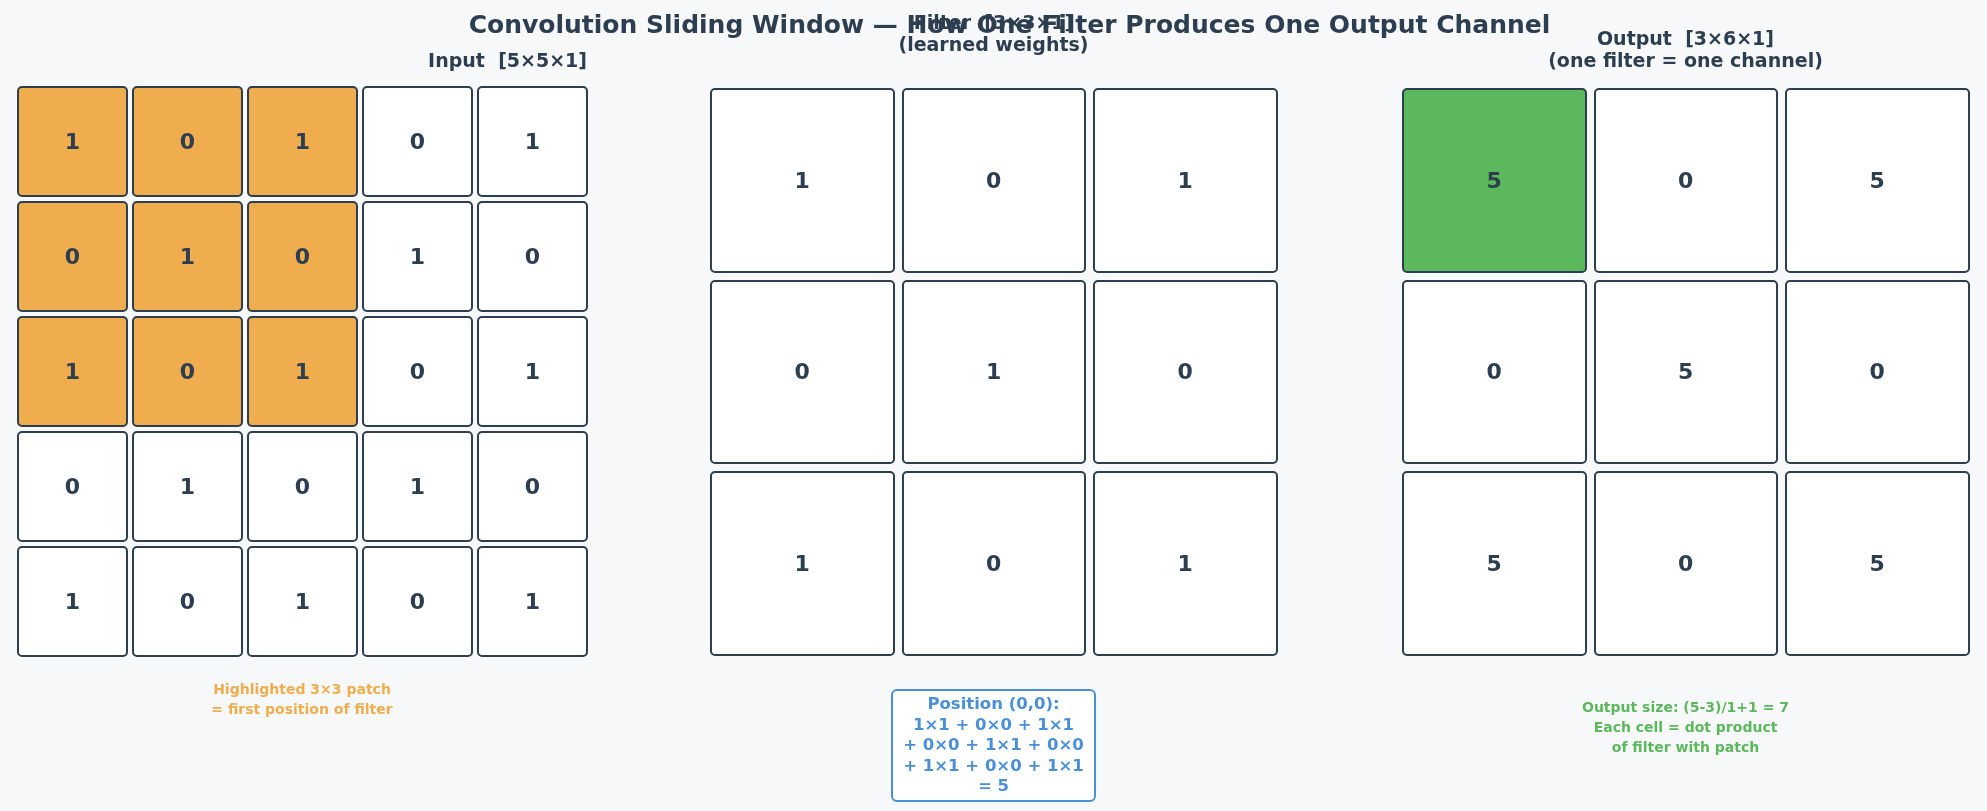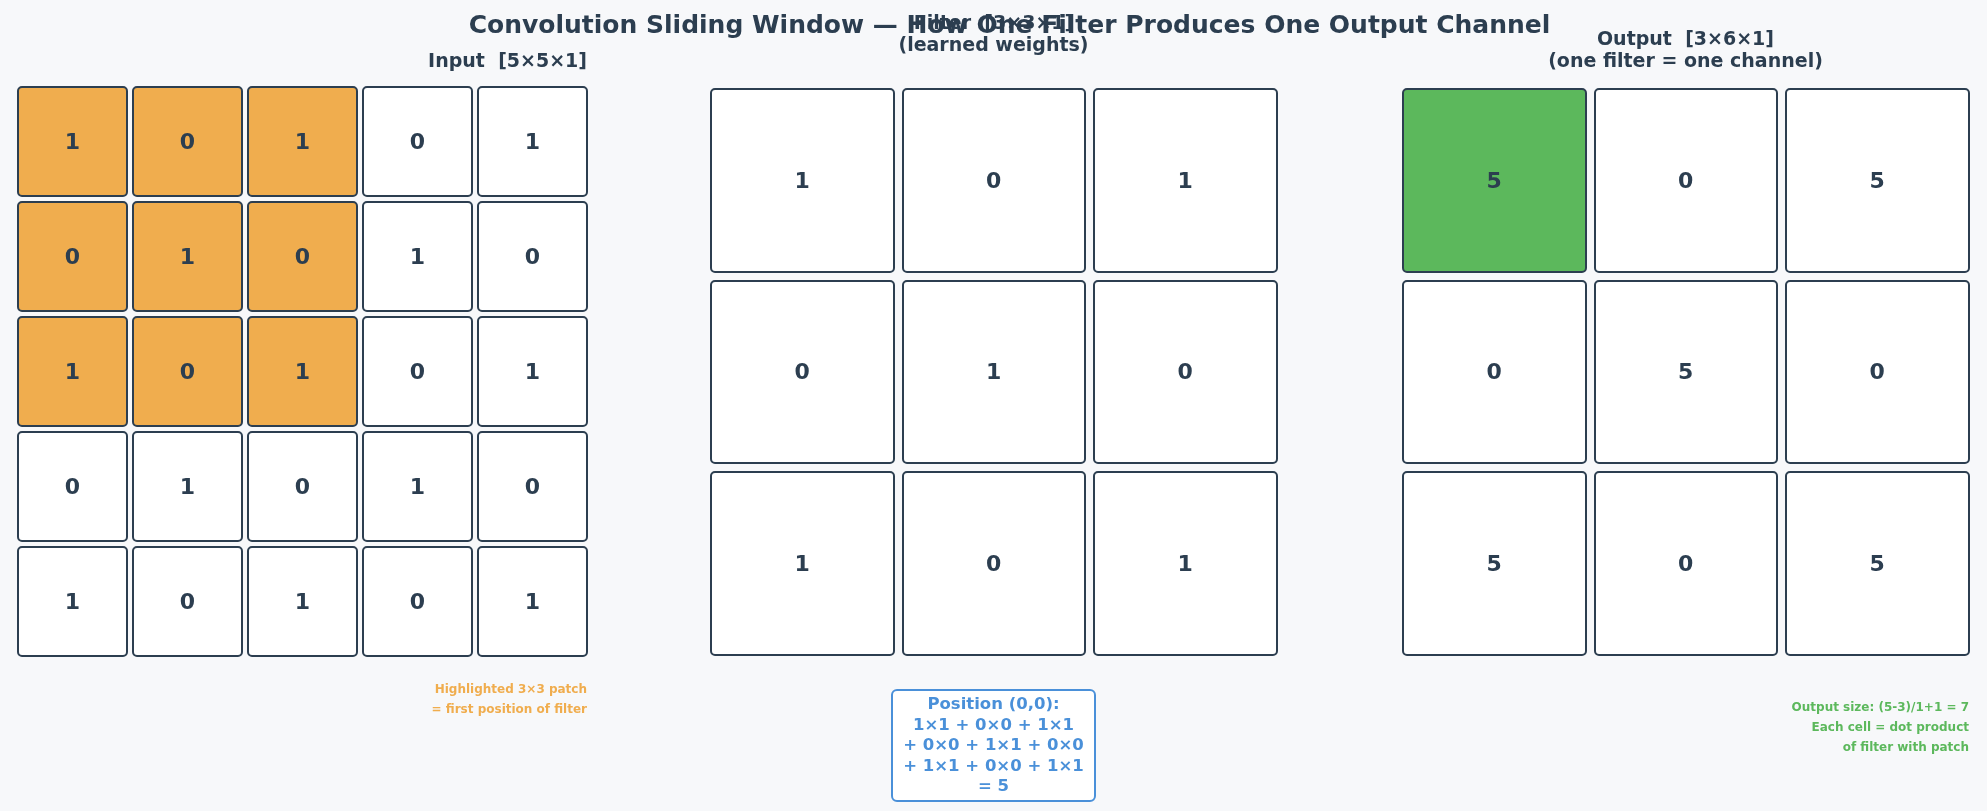--- a/index.html
+++ b/index.html
@@ -25,22 +25,22 @@
   .cell {
     position: absolute; box-sizing: border-box;
     border: 2px solid #2c3e50; border-radius: 5px;
     background: #ffffff;
     display: flex; align-items: center; justify-content: center;
     font-weight: bold; font-size: 22px; color: #2c3e50;
   }
   .cell.hl-orange { background: #f0ad4e; }
   .cell.hl-green { background: #5cb85c; }
   .note {
-    position: absolute; text-align: right; font-weight: bold;
-    font-size: 12px; line-height: 20px; white-space: pre;
+    position: absolute; text-align: center; font-weight: bold;
+    font-size: 14px; line-height: 20px; white-space: pre;
   }
   .note.orange { color: #f0ad4e; }
   .note.green { color: #5cb85c; }
   .calc-box {
     position: absolute; box-sizing: border-box;
     border: 2px solid #4a90d9; border-radius: 6px;
     background: #ffffff; color: #4a90d9;
     text-align: center; font-weight: bold;
     font-size: 16.5px; line-height: 20.5px; white-space: pre;
     padding: 3px 5px;

